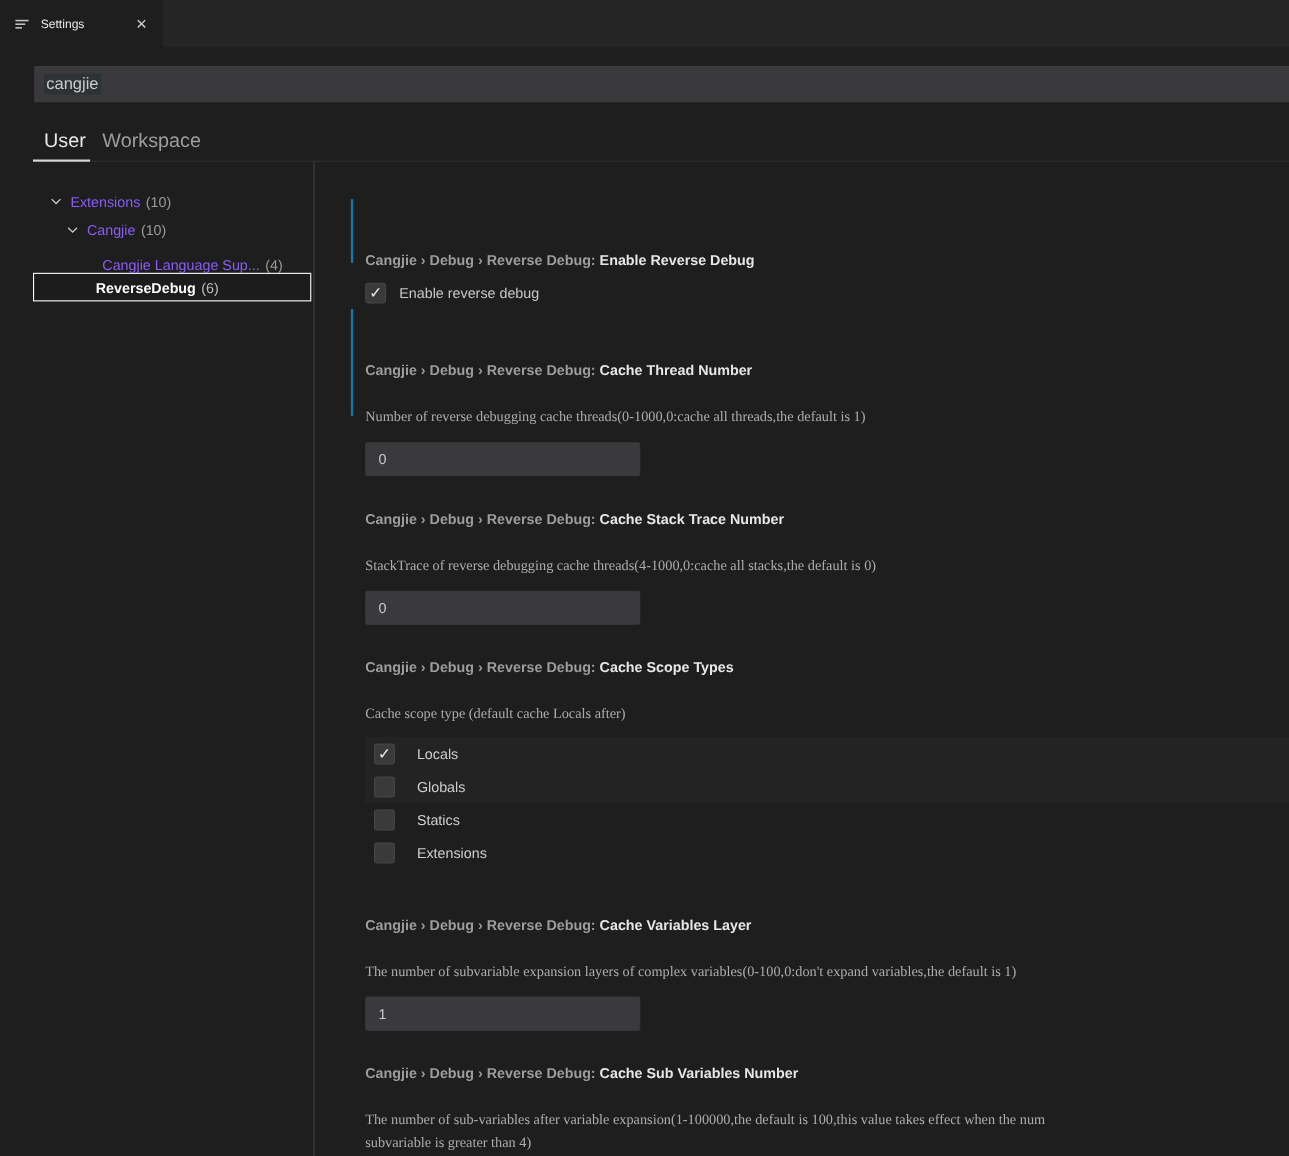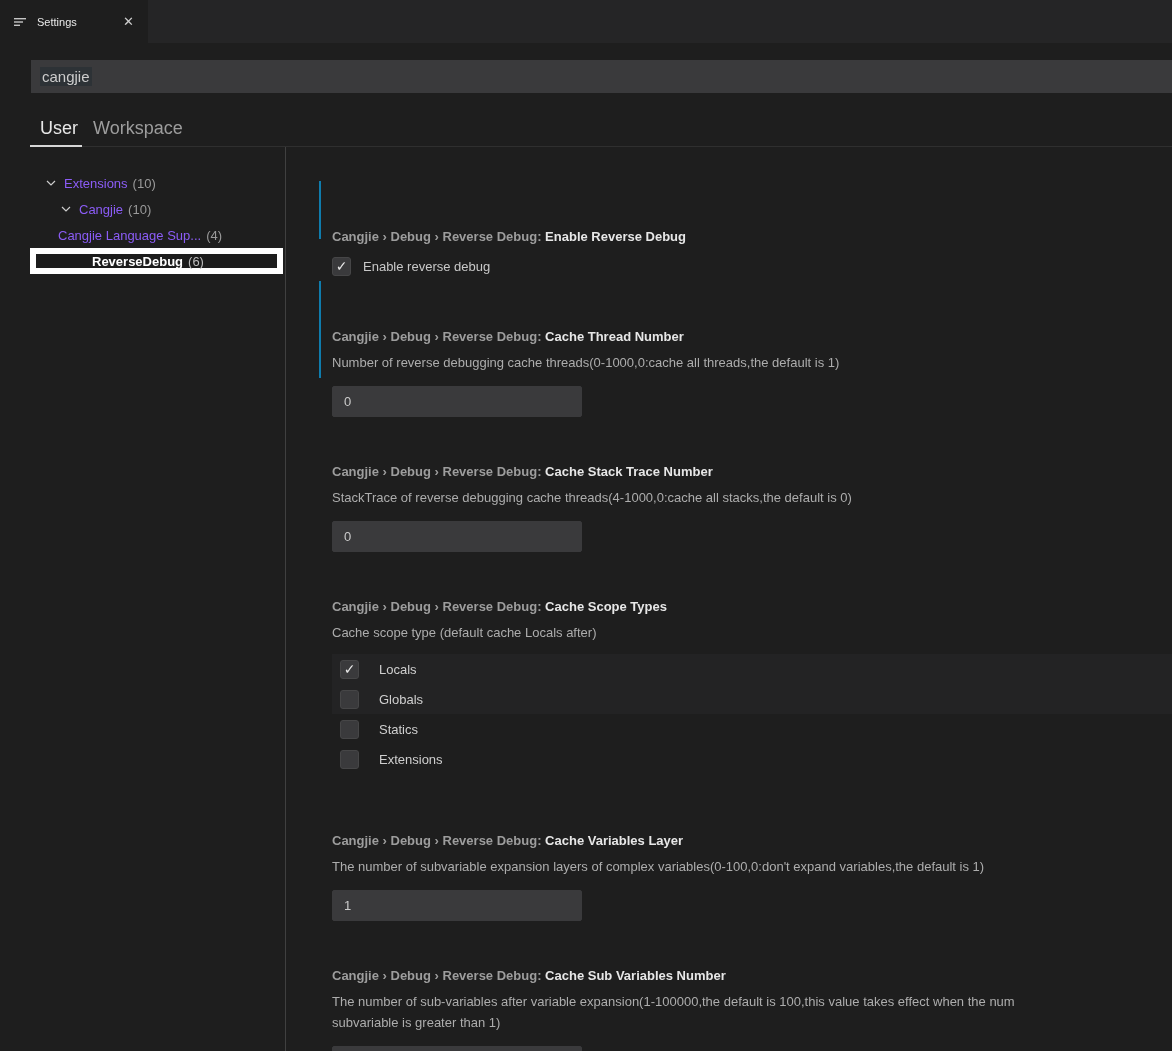--- a/index.html
+++ b/index.html
@@ -43,41 +43,41 @@
   .sidebar { position:absolute; top:170px; left:0; width:285px; bottom:0; }
   .content { position:absolute; top:160px; left:286px; right:0; bottom:0; }
 
   
   .tree-row { height:26px; display:flex; align-items:center; cursor:pointer; }
   .tree-chevron { width:16px; height:16px; display:flex; align-items:center; justify-content:center; margin-right:5px; }
   .tree-label { color:#8b5cf6; white-space:nowrap; }
   .tree-count { color:#9a9a9a; margin-left:5px; }
   .indent-1 { padding-left:43px; }
   .indent-2 { padding-left:58px; }
-  .indent-3 { padding-left:58px; }
+  .indent-3 { padding-left:93px;align-items:flex-end; }
   .tree-row.selected {
     margin-left:30px; margin-right:2px; padding-left:56px;
-    border:6px solid #ffffff; background:#1c1c1c;
+    border:1px solid #ffffff; background:#1c1c1c;
   }
   .tree-row.selected .tree-label { color:#ffffff; font-weight:bold; }
   .tree-row.selected .tree-count { color:#bdbdbd; }
 
   
   .setting { position:absolute; left:46px; right:0; }
   .s1 { top:25px; }  .s2 { top:125px; } .s3 { top:260px; }
   .s4 { top:395px; } .s5 { top:629px; } .s6 { top:764px; }
 
   .mod-indicator { position:absolute; left:-13px; width:2px; background:#0f7cad; }
   .s1 .mod-indicator { top:-4px; height:58px; }
   .s2 .mod-indicator { top:-4px; height:97px; }
 
   .s-title { height:16px; line-height:16px; white-space:nowrap; overflow:hidden;margin-top:44px; }
   .crumb { color:#9d9d9d; font-weight:bold; }
   .s-name { color:#e7e7e7; font-weight:bold; }
-  .s-desc { margin-top:7px; line-height:21px; color:#adadad; white-space:nowrap; overflow:hidden; }
+  .s-desc { margin-top:23px; line-height:21px; color:#adadad; white-space:nowrap; overflow:hidden;font-family:Liberation Serif, serif; }
 
   .s-input {
     margin-top:13px; width:250px; height:31px; display:block;
     background:#3a3a3c; border:1px solid #3a3a3c; border-radius:2px;
     color:#cbcbcb; font-size:13px; font-family:"Liberation Sans", sans-serif;
     padding:0 11px; outline:none;
   }
 
   .bool-row { margin-top:8px; height:26px; display:flex; align-items:center; }
   .checkbox {
@@ -215,18 +215,18 @@
     <div class="s-desc">The number of subvariable expansion layers of complex variables(0-100,0:don't expand variables,the default is 1)</div>
     <input class="s-input" value="1" style="">
   </div>
 
   <div class="setting s6">
     <div class="s-title">
       <span class="crumb">Cangjie › Debug › Reverse Debug: </span><span class="s-name">Cache Sub Variables Number</span>
     </div>
     <div class="s-desc">
       <div>The number of sub-variables after variable expansion(1-100000,the default is 100,this value takes effect when the num</div>
-      <div>subvariable is greater than 1)</div>
+      <div>subvariable is greater than 4)</div>
     </div>
     <input class="s-input" value="100" style="">
   </div>
 
 </div>
 
 </body></html>

